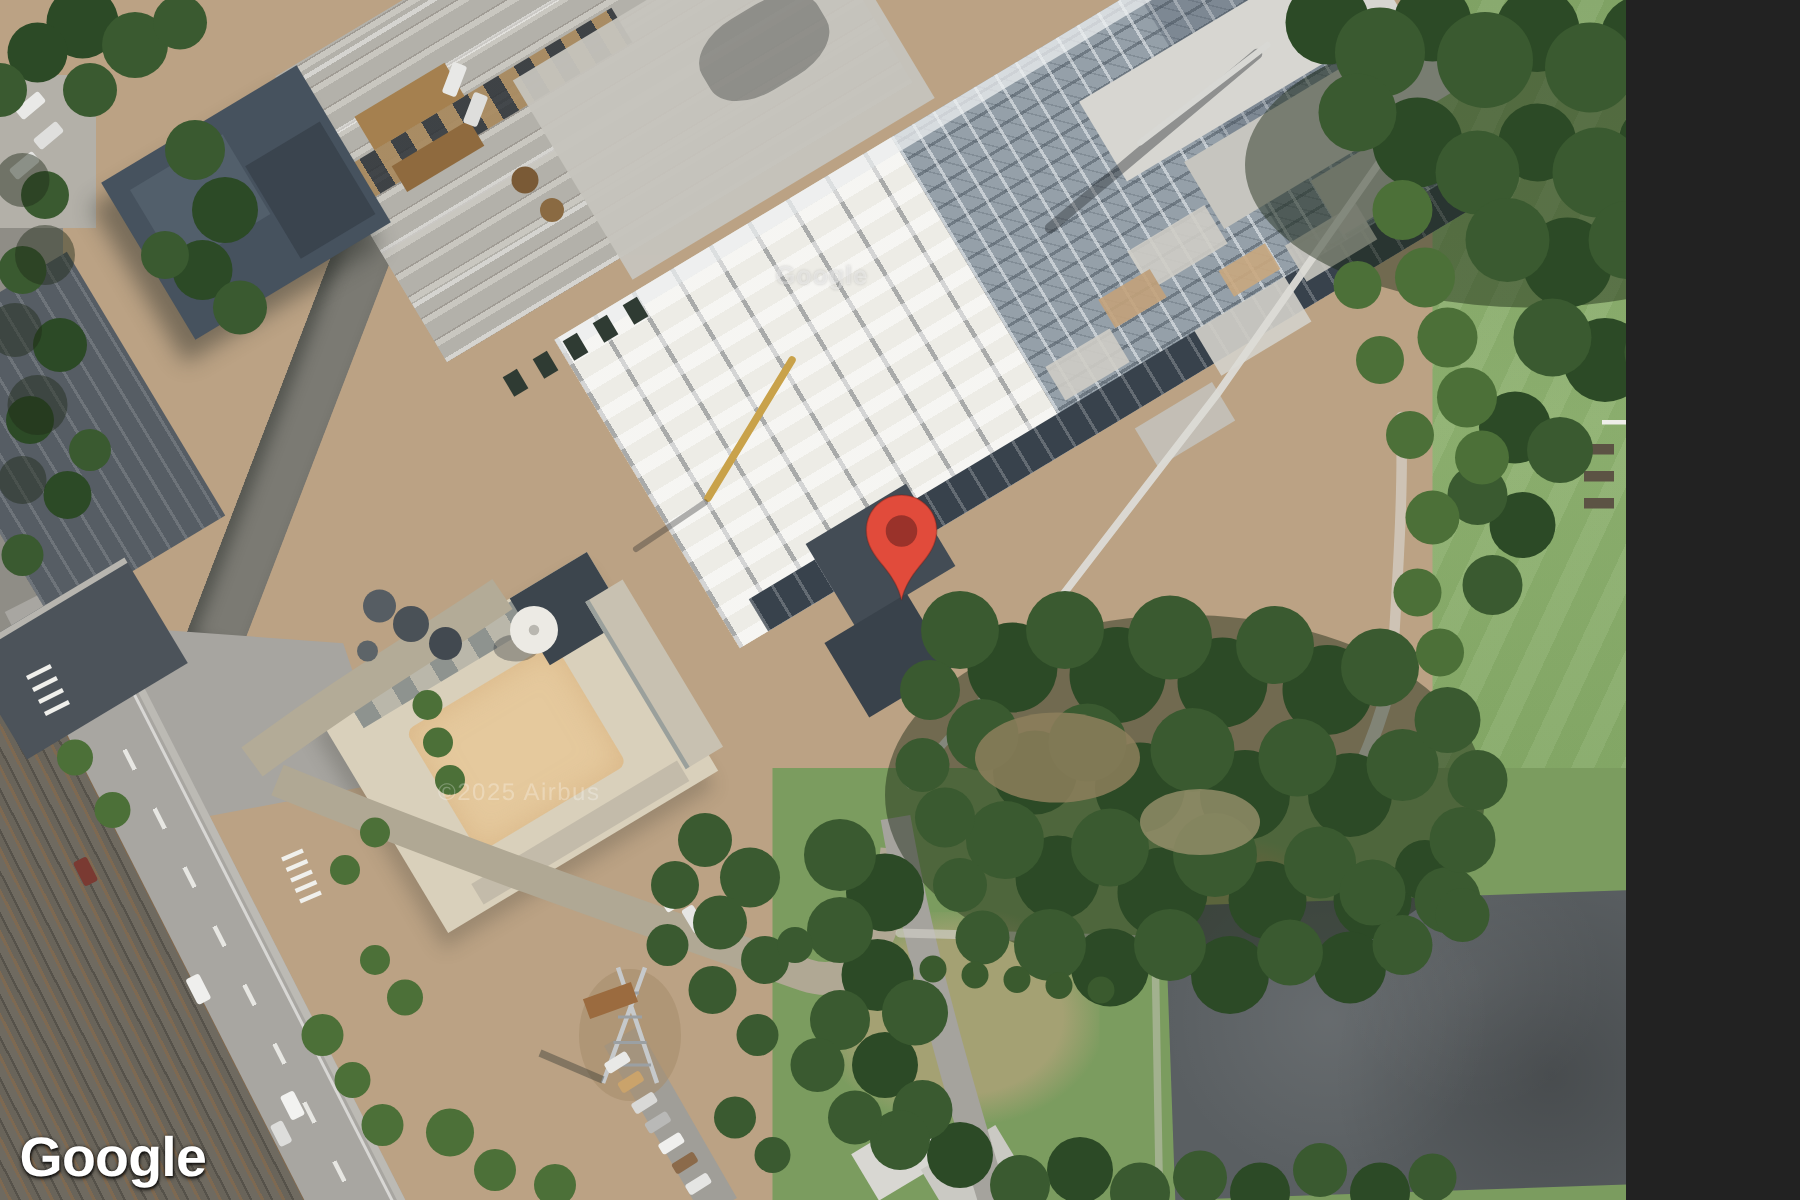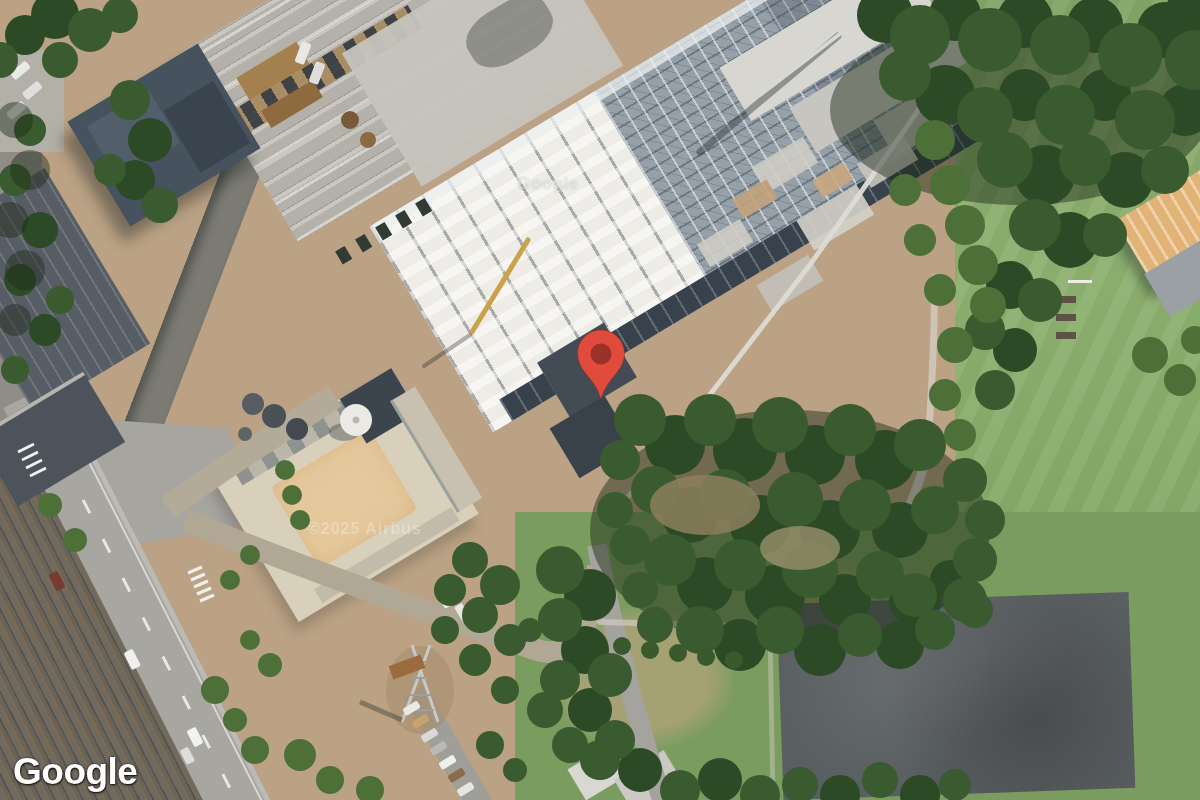--- a/index.html
+++ b/index.html
@@ -1,17 +1,17 @@
 <!DOCTYPE html>
 <html><head>
 <meta charset="utf-8">
 <style>
   html,body{margin:0;padding:0;background:#222;}
   #stage{
-    position:relative;width:1200px;height:800px;overflow:hidden;
+    position:relative;width:1084px;height:800px;overflow:hidden;
     background:#bba284;
     font-family:"Liberation Sans", sans-serif;
   }
   #stage *{position:absolute;}
 
   
   .field-right{left:955px;top:0;width:245px;height:800px;
     background:linear-gradient(180deg,#82a566 0%,#8db06f 35%,#86aa68 60%,#7aa05e 100%);}
   .field-stripes{left:955px;top:0;width:245px;height:800px;
     background:repeating-linear-gradient(115deg,rgba(255,255,255,.06) 0 14px,rgba(0,0,0,0.02) 14px 30px);}
@@ -104,21 +104,21 @@
       radial-gradient(circle at 58% 28%,rgba(255,255,255,.06),rgba(0,0,0,0) 36%);}
   .blb1{left:572px;top:750px;width:66px;height:36px;background:#d8d7d2;transform:rotate(-31deg);}
   .blb2{left:620px;top:762px;width:58px;height:40px;background:#cac9c3;transform:rotate(-31deg);}
 
   
   #decor{left:0;top:0;width:1200px;height:800px;}
 
   
   .wm-google{left:517px;top:174px;font-size:17px;font-weight:bold;color:rgba(255,255,255,.38);
     letter-spacing:.5px;text-shadow:0 0 2px rgba(80,80,80,.25);}
-  .wm-airbus{left:308px;top:520px;font-size:16px;font-weight:bold;color:rgba(255,255,255,.28);letter-spacing:1px;}
+  .wm-airbus{left:292px;top:520px;font-size:16px;font-weight:normal;color:rgba(255,255,255,.28);letter-spacing:1px;}
 
   
   .google-logo{left:13px;top:751px;font-size:37px;font-weight:600;color:#ffffff;letter-spacing:-.5px;
     text-shadow:0 1px 3px rgba(0,0,0,.7),0 0 2px rgba(0,0,0,.55),1px 1px 1px rgba(0,0,0,.4);}
   .attribution{left:527px;top:767px;width:673px;height:33px;background:rgba(34,34,34,.58);
     color:#e6e6e6;font-size:20px;line-height:33px;white-space:nowrap;overflow:hidden;
     padding-left:9px;box-sizing:border-box;letter-spacing:.2px;}
 </style>
 </head>
 <body>

